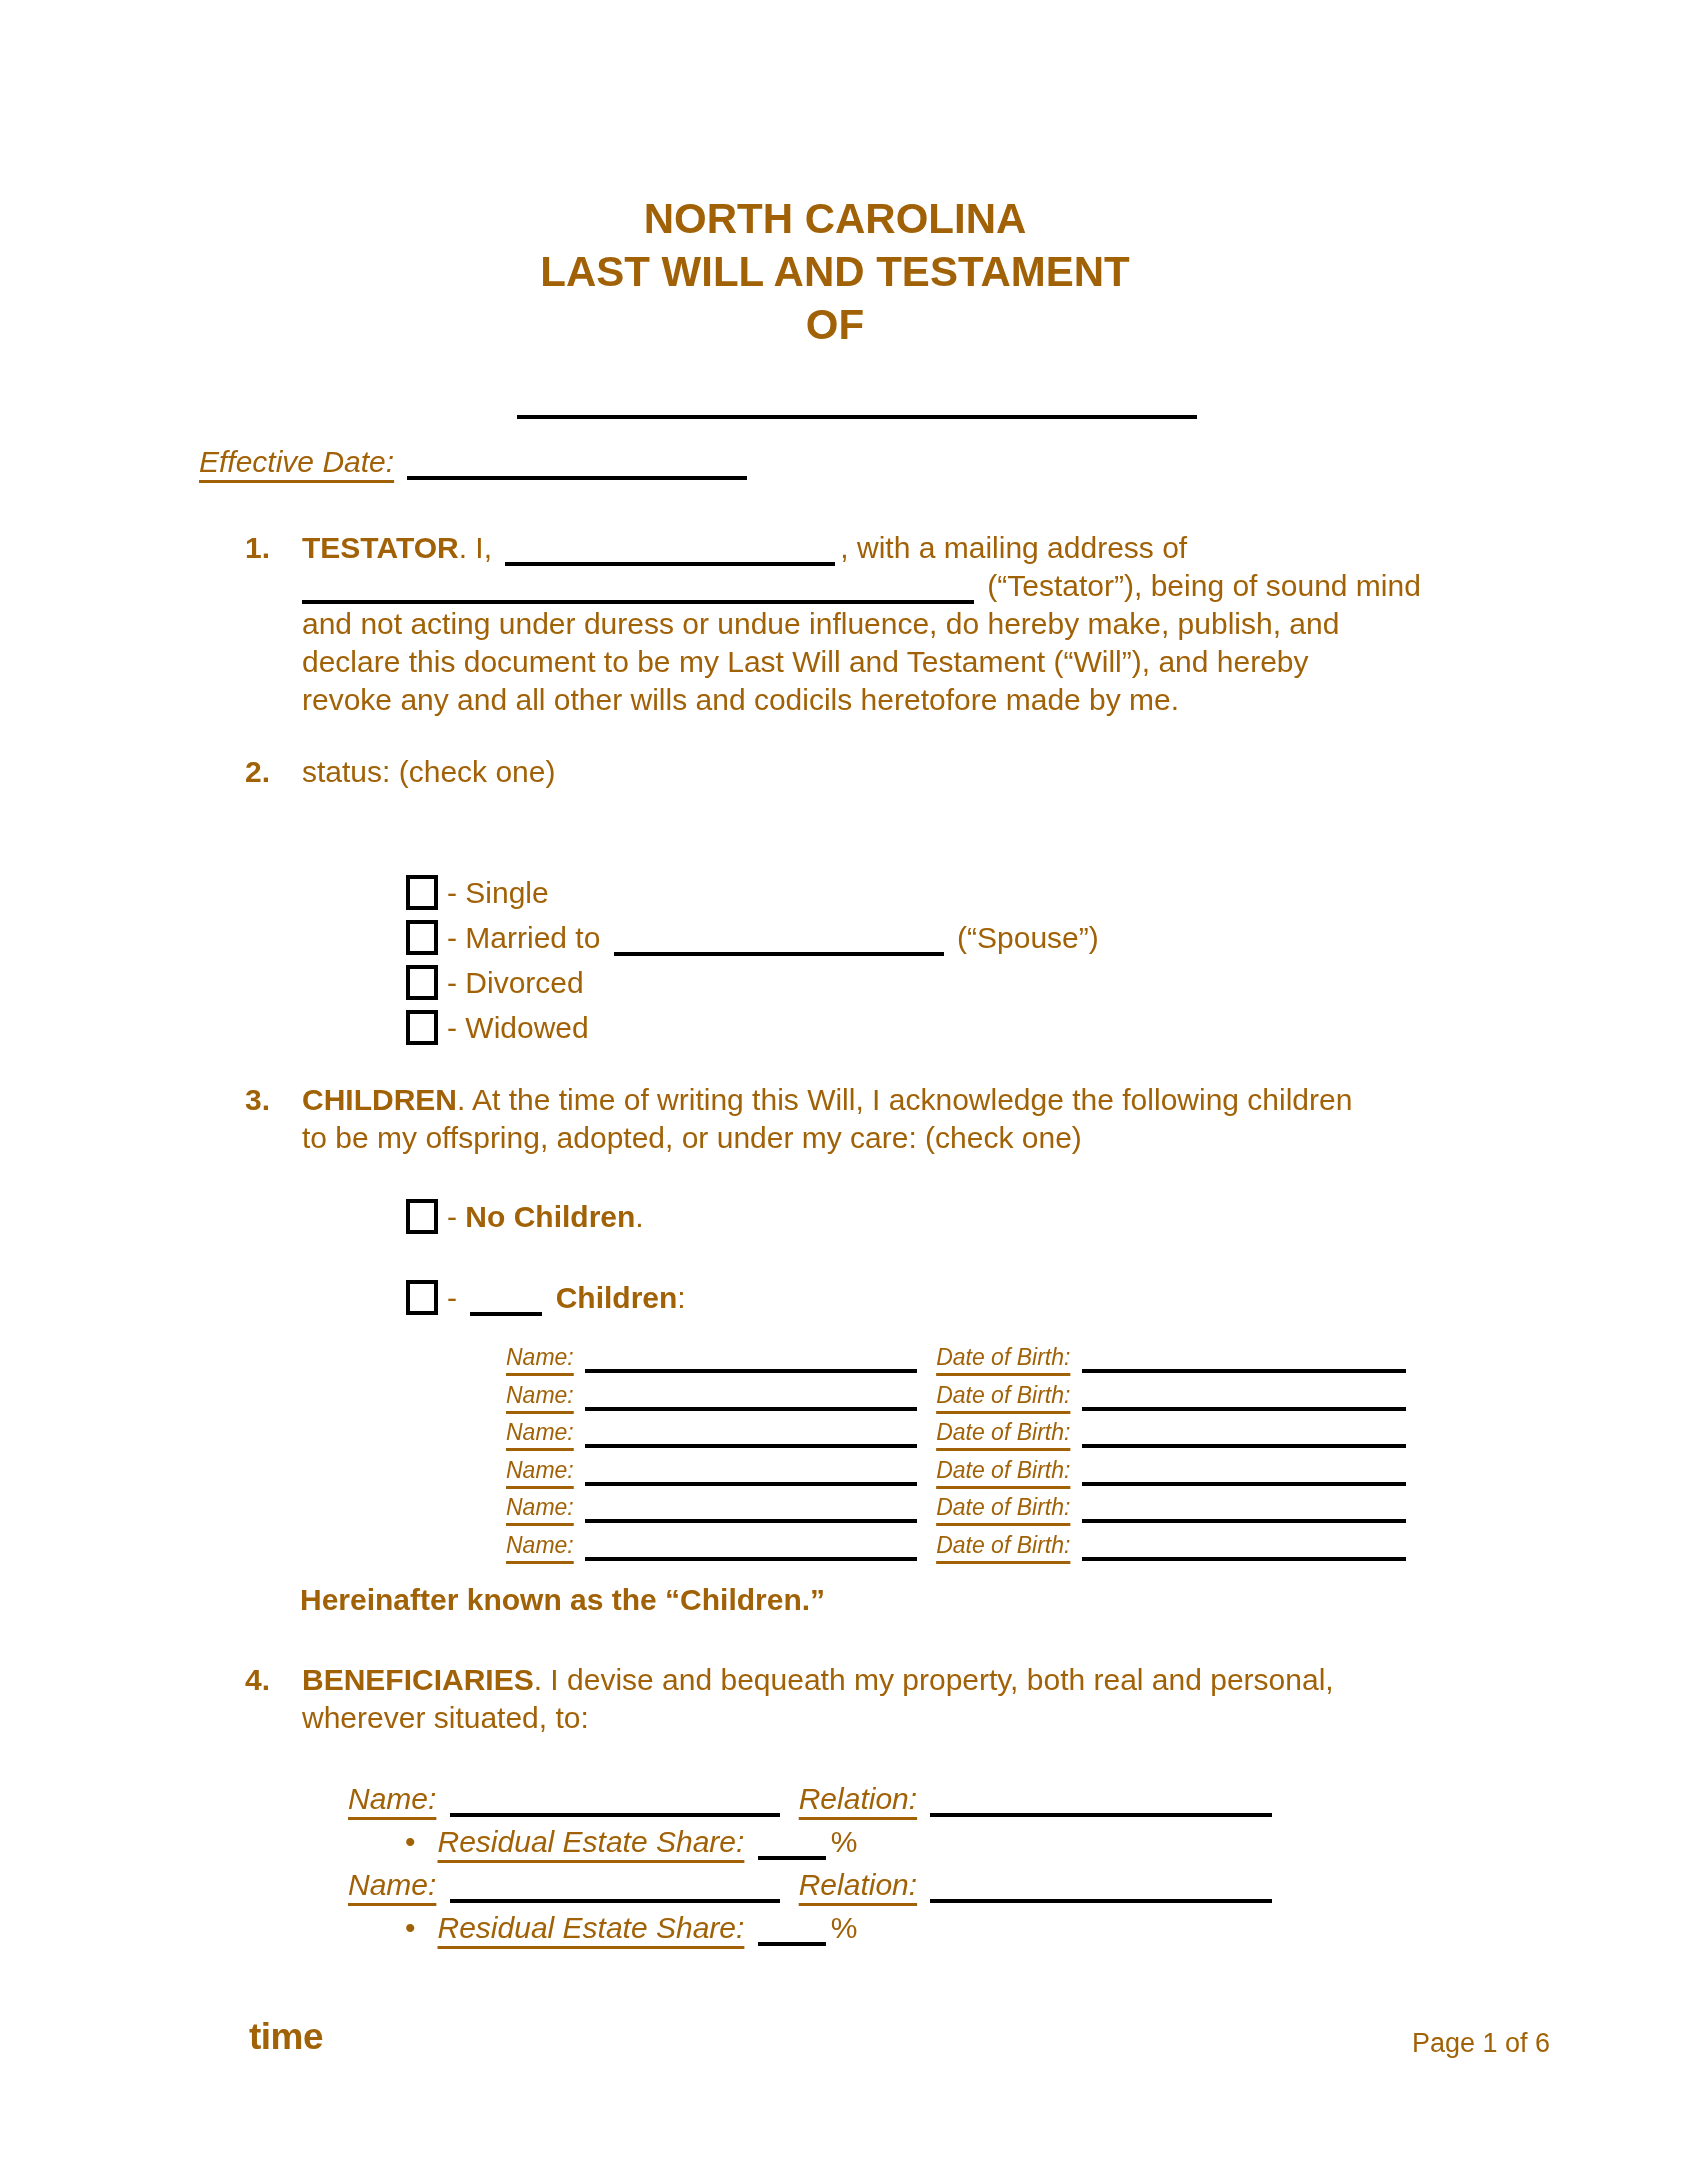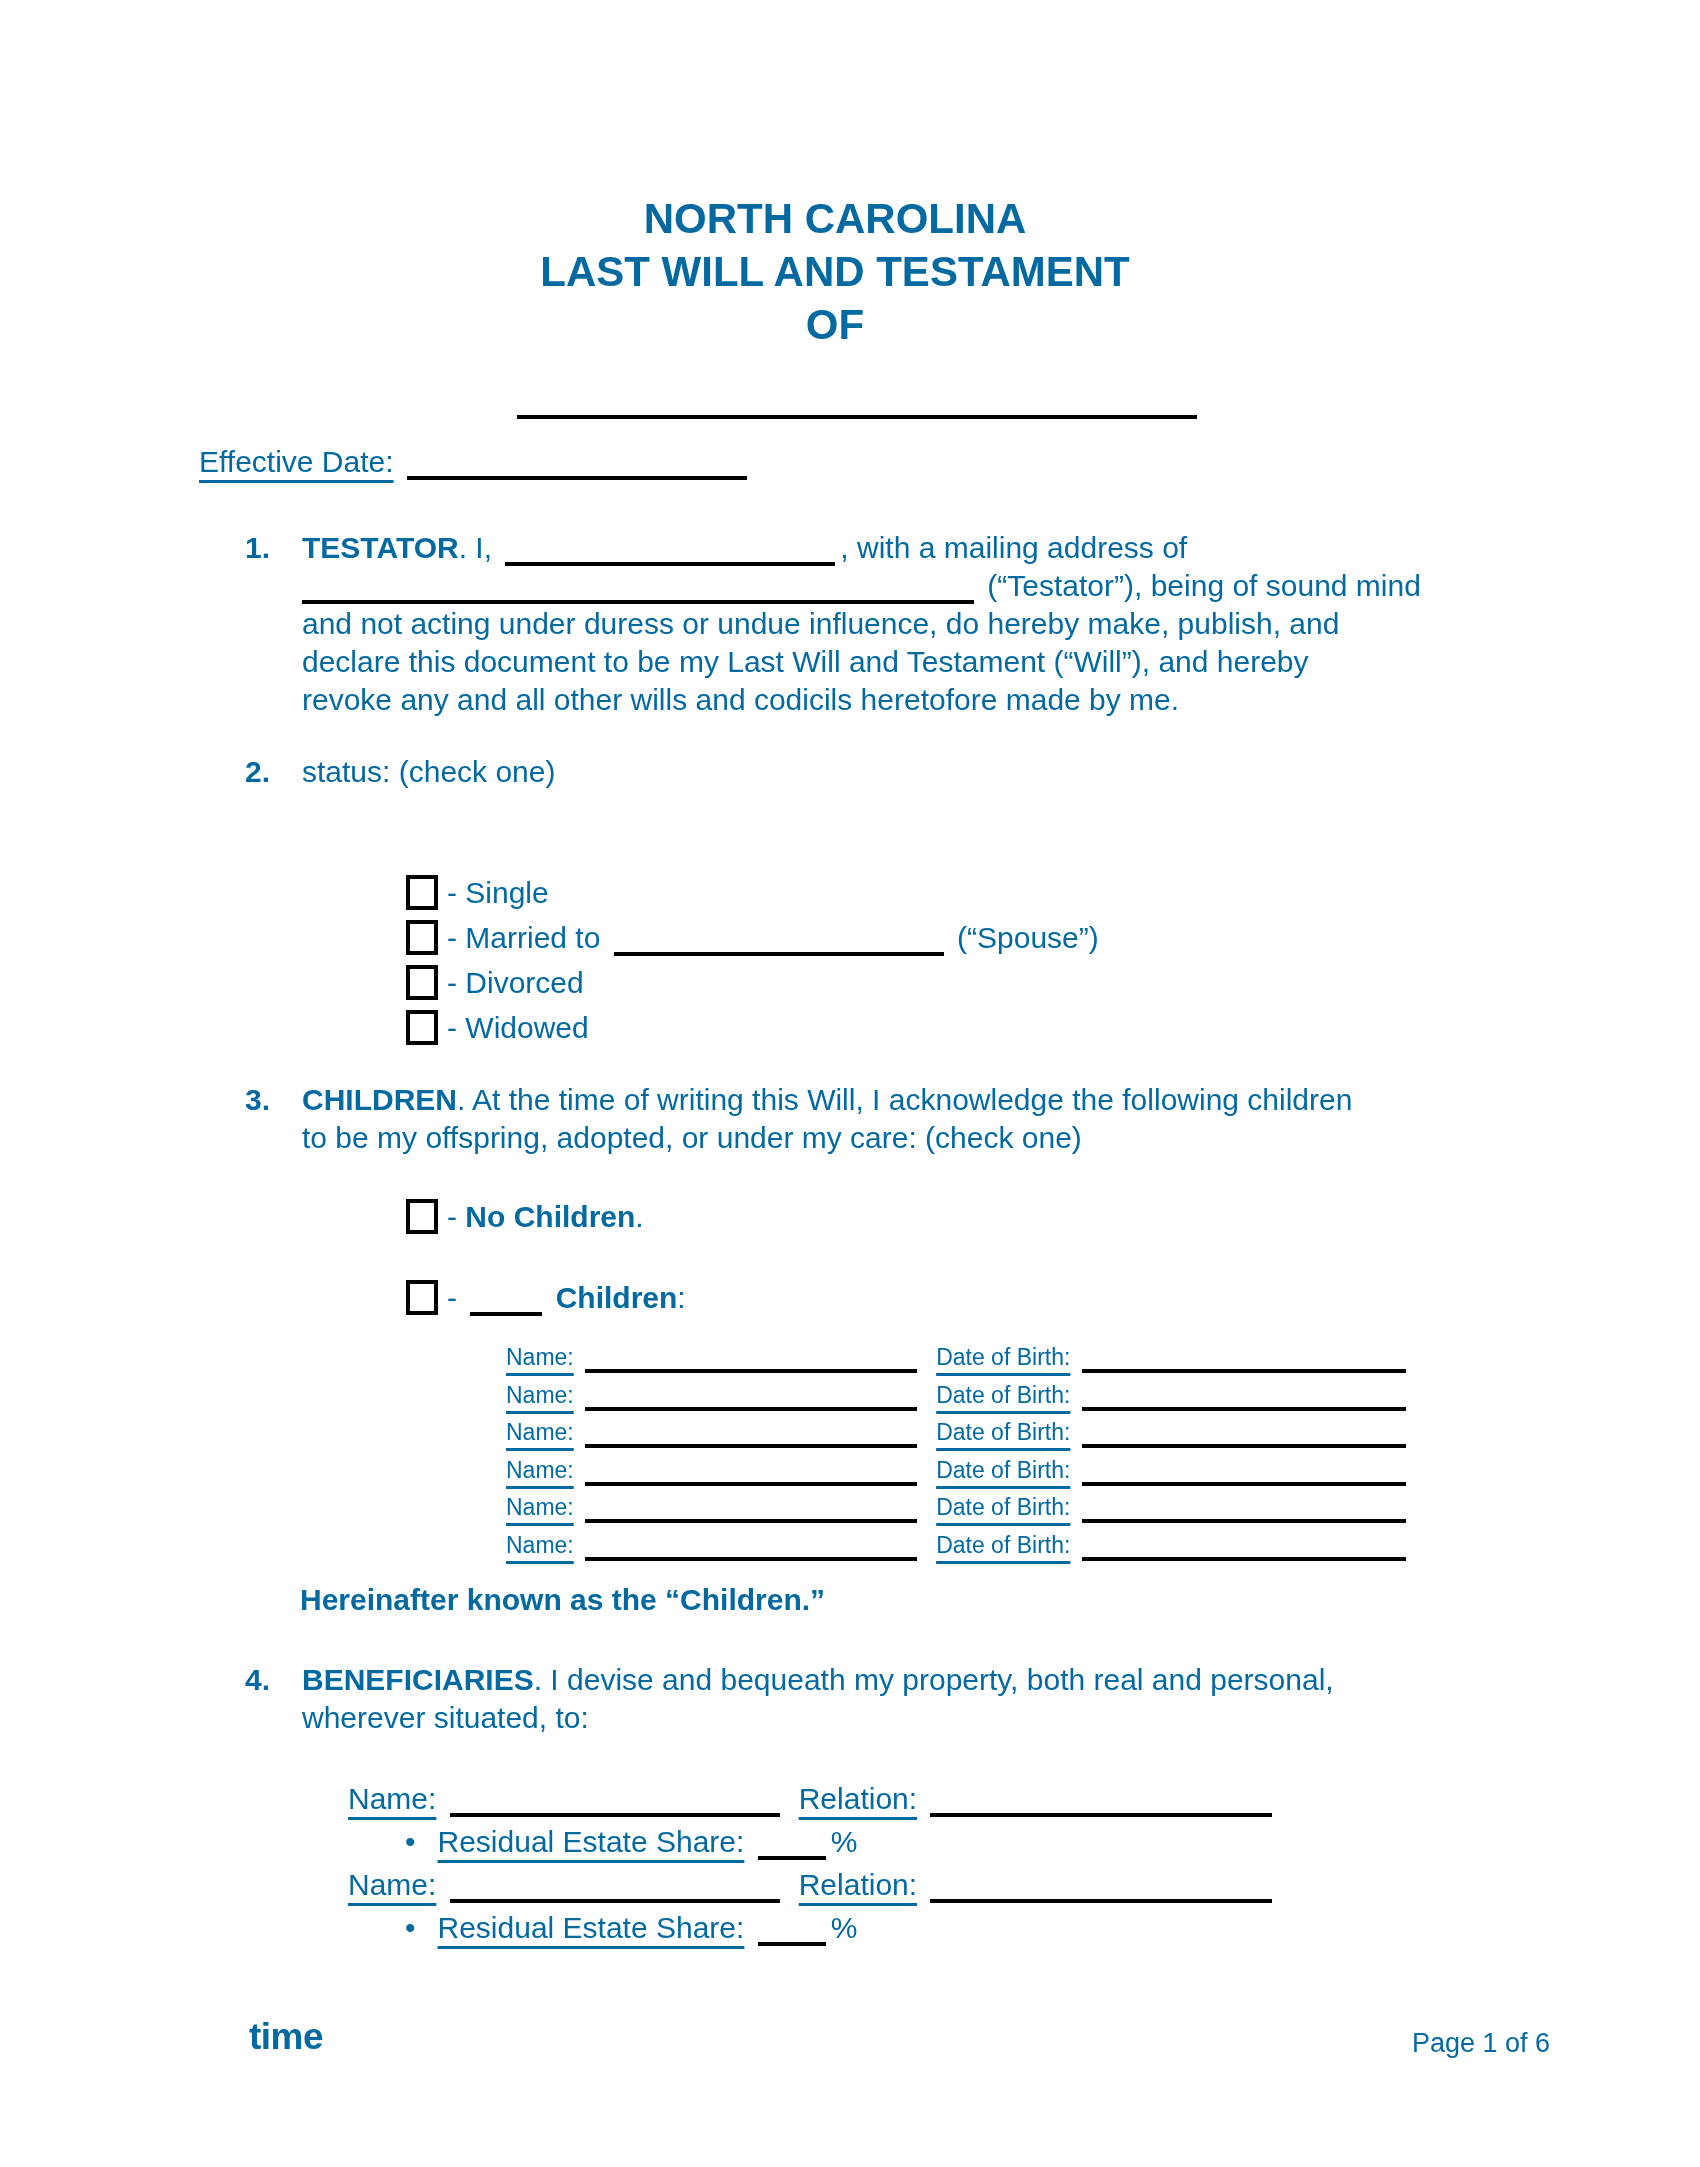--- a/index.html
+++ b/index.html
@@ -1,20 +1,20 @@
 <!DOCTYPE html>
 <html><head>
 <meta charset="utf-8">
 <style>
   html,body { margin:0; padding:0; background:#ffffff; }
   .page {
     position:relative;
     width:1700px; height:2167px;
     background:#ffffff;
-    color:#0369a1;
+    color:#a16207;
     font-family:"Liberation Sans", sans-serif;
     overflow:hidden;
   }
 
   
   .doc-title {
     position:absolute; top:192px; left:0; width:1670px;
     text-align:center; font-weight:bold;
     font-size:42px; line-height:53px;
   }
@@ -30,20 +30,21 @@
   .eff-date {
     position:absolute; left:199px; top:443px;
     font-size:30px; line-height:38px; white-space:nowrap;
   }
 
   
   .ulab {
     text-decoration:underline;
     text-decoration-thickness:3px;
     text-underline-offset:8px;
+    font-style:italic;
   }
 
   
   .blank {
     display:inline-block;
     height:24px;
     border-bottom:4px solid #000;
     margin:0 5px;
     position:relative; top:8px;
   }

